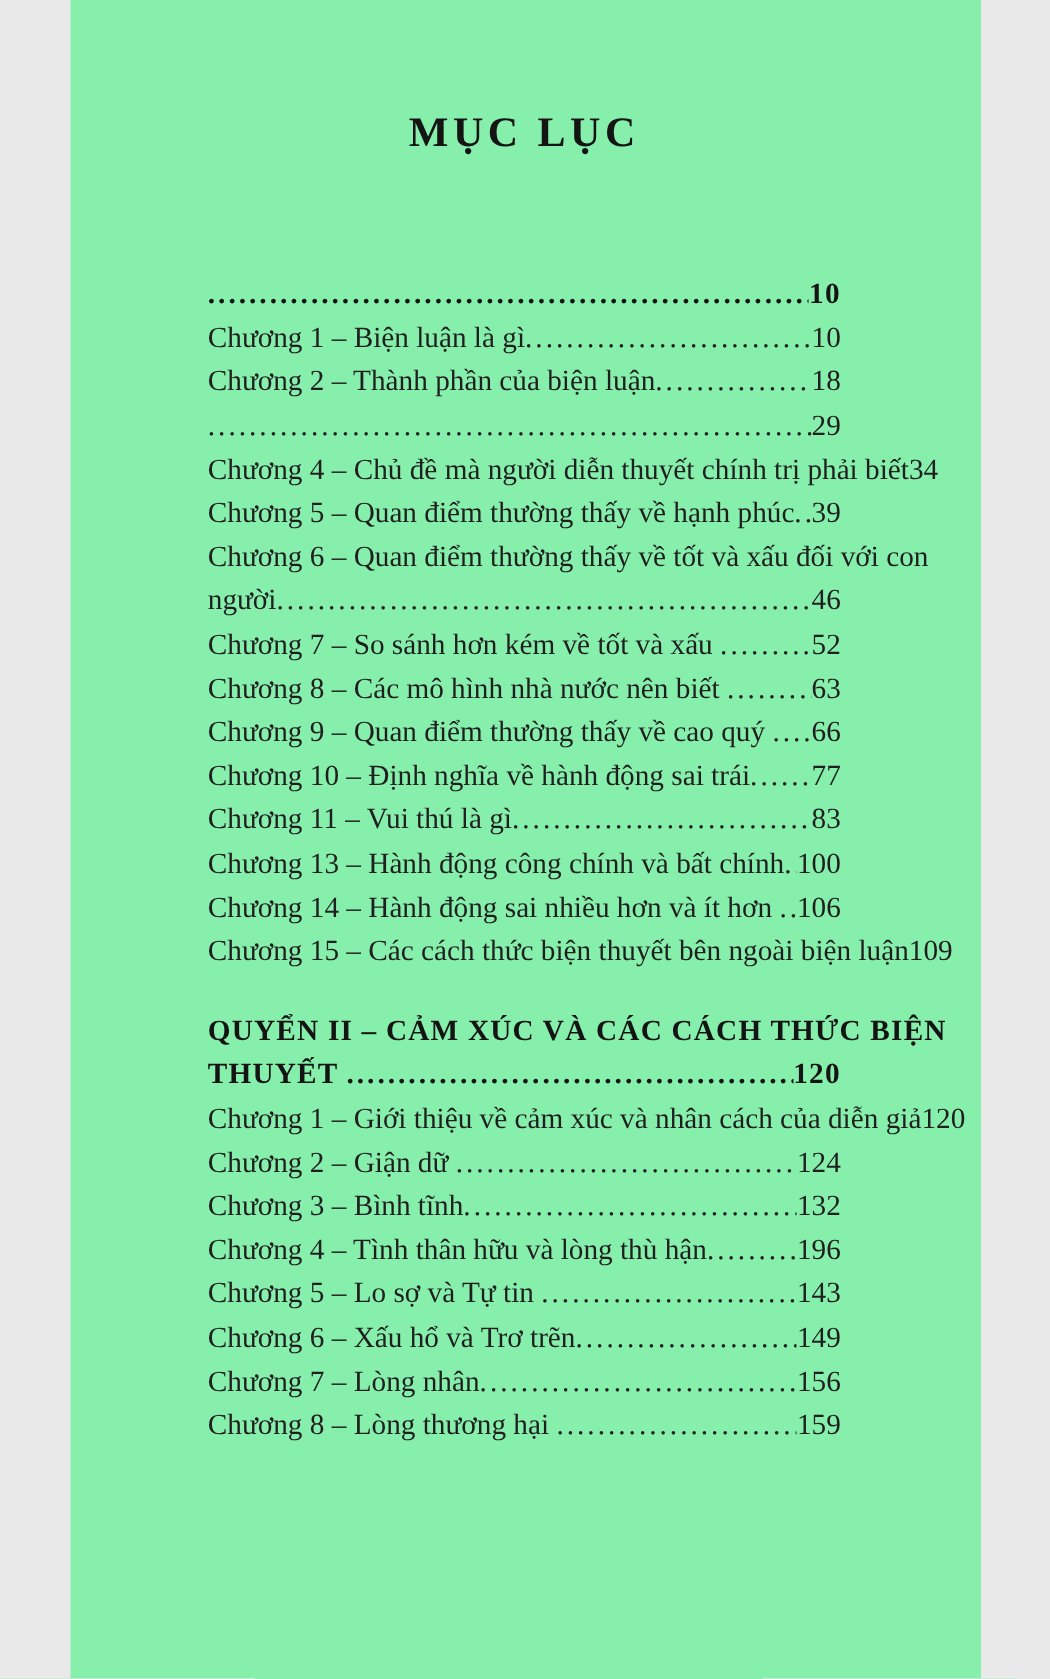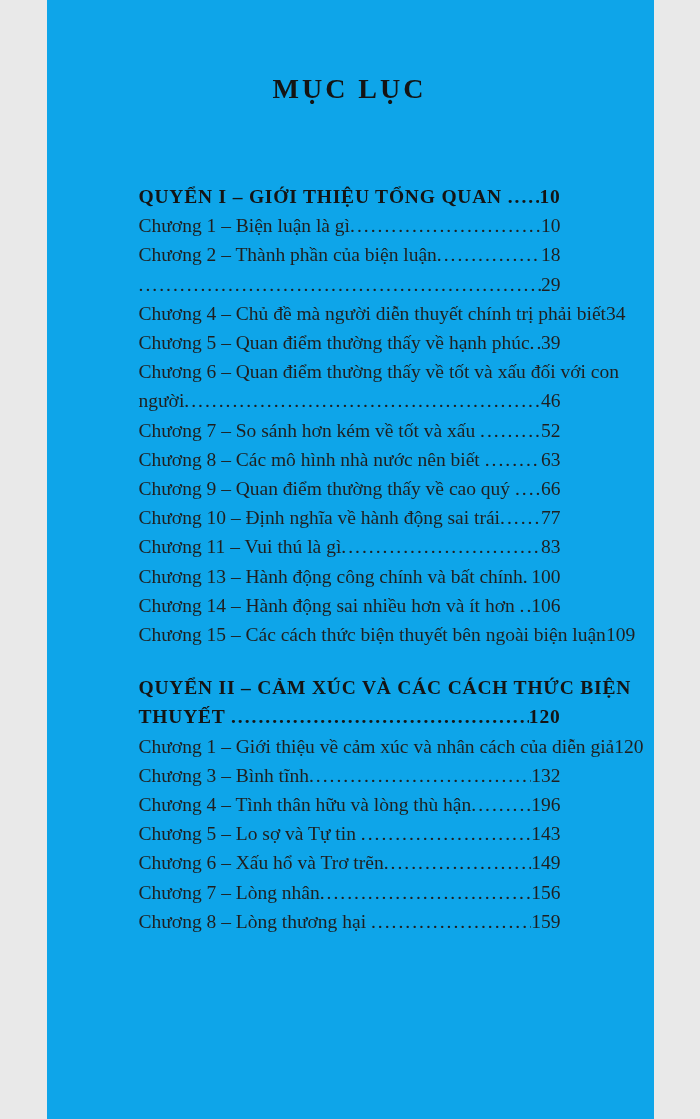--- a/index.html
+++ b/index.html
@@ -1,21 +1,21 @@
 <!DOCTYPE html>
 <html><head>
 <meta charset="utf-8">
 <style>
   html, body { margin: 0; padding: 0; background: #e9e9e9; }
   .page {
     position: relative;
     width: 607px;
     height: 1119px;
     margin: 0 auto;
-    background: #0ea5e9;
+    background: #86efac;
     overflow: hidden;
     font-family: "Liberation Serif", serif;
     color: #1f1f1f;
   }
   .content {
     position: absolute;
     left: 92px;
     right: 93px;
     top: 72px;
   }
@@ -59,21 +59,20 @@
 </style>
 </head>
 <body>
 
 <div class="page">
   <div class="content">
     <h1 class="doc-title">MỤC LỤC</h1>
     <div class="toc">
         <section class="section">
           <div class="line heading-line">
-    <span class="text">QUYỂN I – GIỚI THIỆU TỔNG QUAN </span>
     <span class="leader" aria-hidden="true"></span>
     <span class="pagenum">10</span>
   </div>
           <div class="line">
     <span class="text">Chương 1 – Biện luận là gì</span>
     <span class="leader" aria-hidden="true"></span>
     <span class="pagenum">10</span>
   </div>
           <div class="line">
     <span class="text">Chương 2 – Thành phần của biện luận</span>
@@ -153,20 +152,25 @@
     <span class="text">THUYẾT </span>
     <span class="leader" aria-hidden="true"></span>
     <span class="pagenum">120</span>
   </div>
           <div class="line">
     <span class="text">Chương 1 – Giới thiệu về cảm xúc và nhân cách của diễn giả</span>
     <span class="leader" aria-hidden="true"></span>
     <span class="pagenum">120</span>
   </div>
           <div class="line">
+    <span class="text">Chương 2 – Giận dữ </span>
+    <span class="leader" aria-hidden="true"></span>
+    <span class="pagenum">124</span>
+  </div>
+          <div class="line">
     <span class="text">Chương 3 – Bình tĩnh</span>
     <span class="leader" aria-hidden="true"></span>
     <span class="pagenum">132</span>
   </div>
           <div class="line">
     <span class="text">Chương 4 – Tình thân hữu và lòng thù hận</span>
     <span class="leader" aria-hidden="true"></span>
     <span class="pagenum">196</span>
   </div>
           <div class="line">

